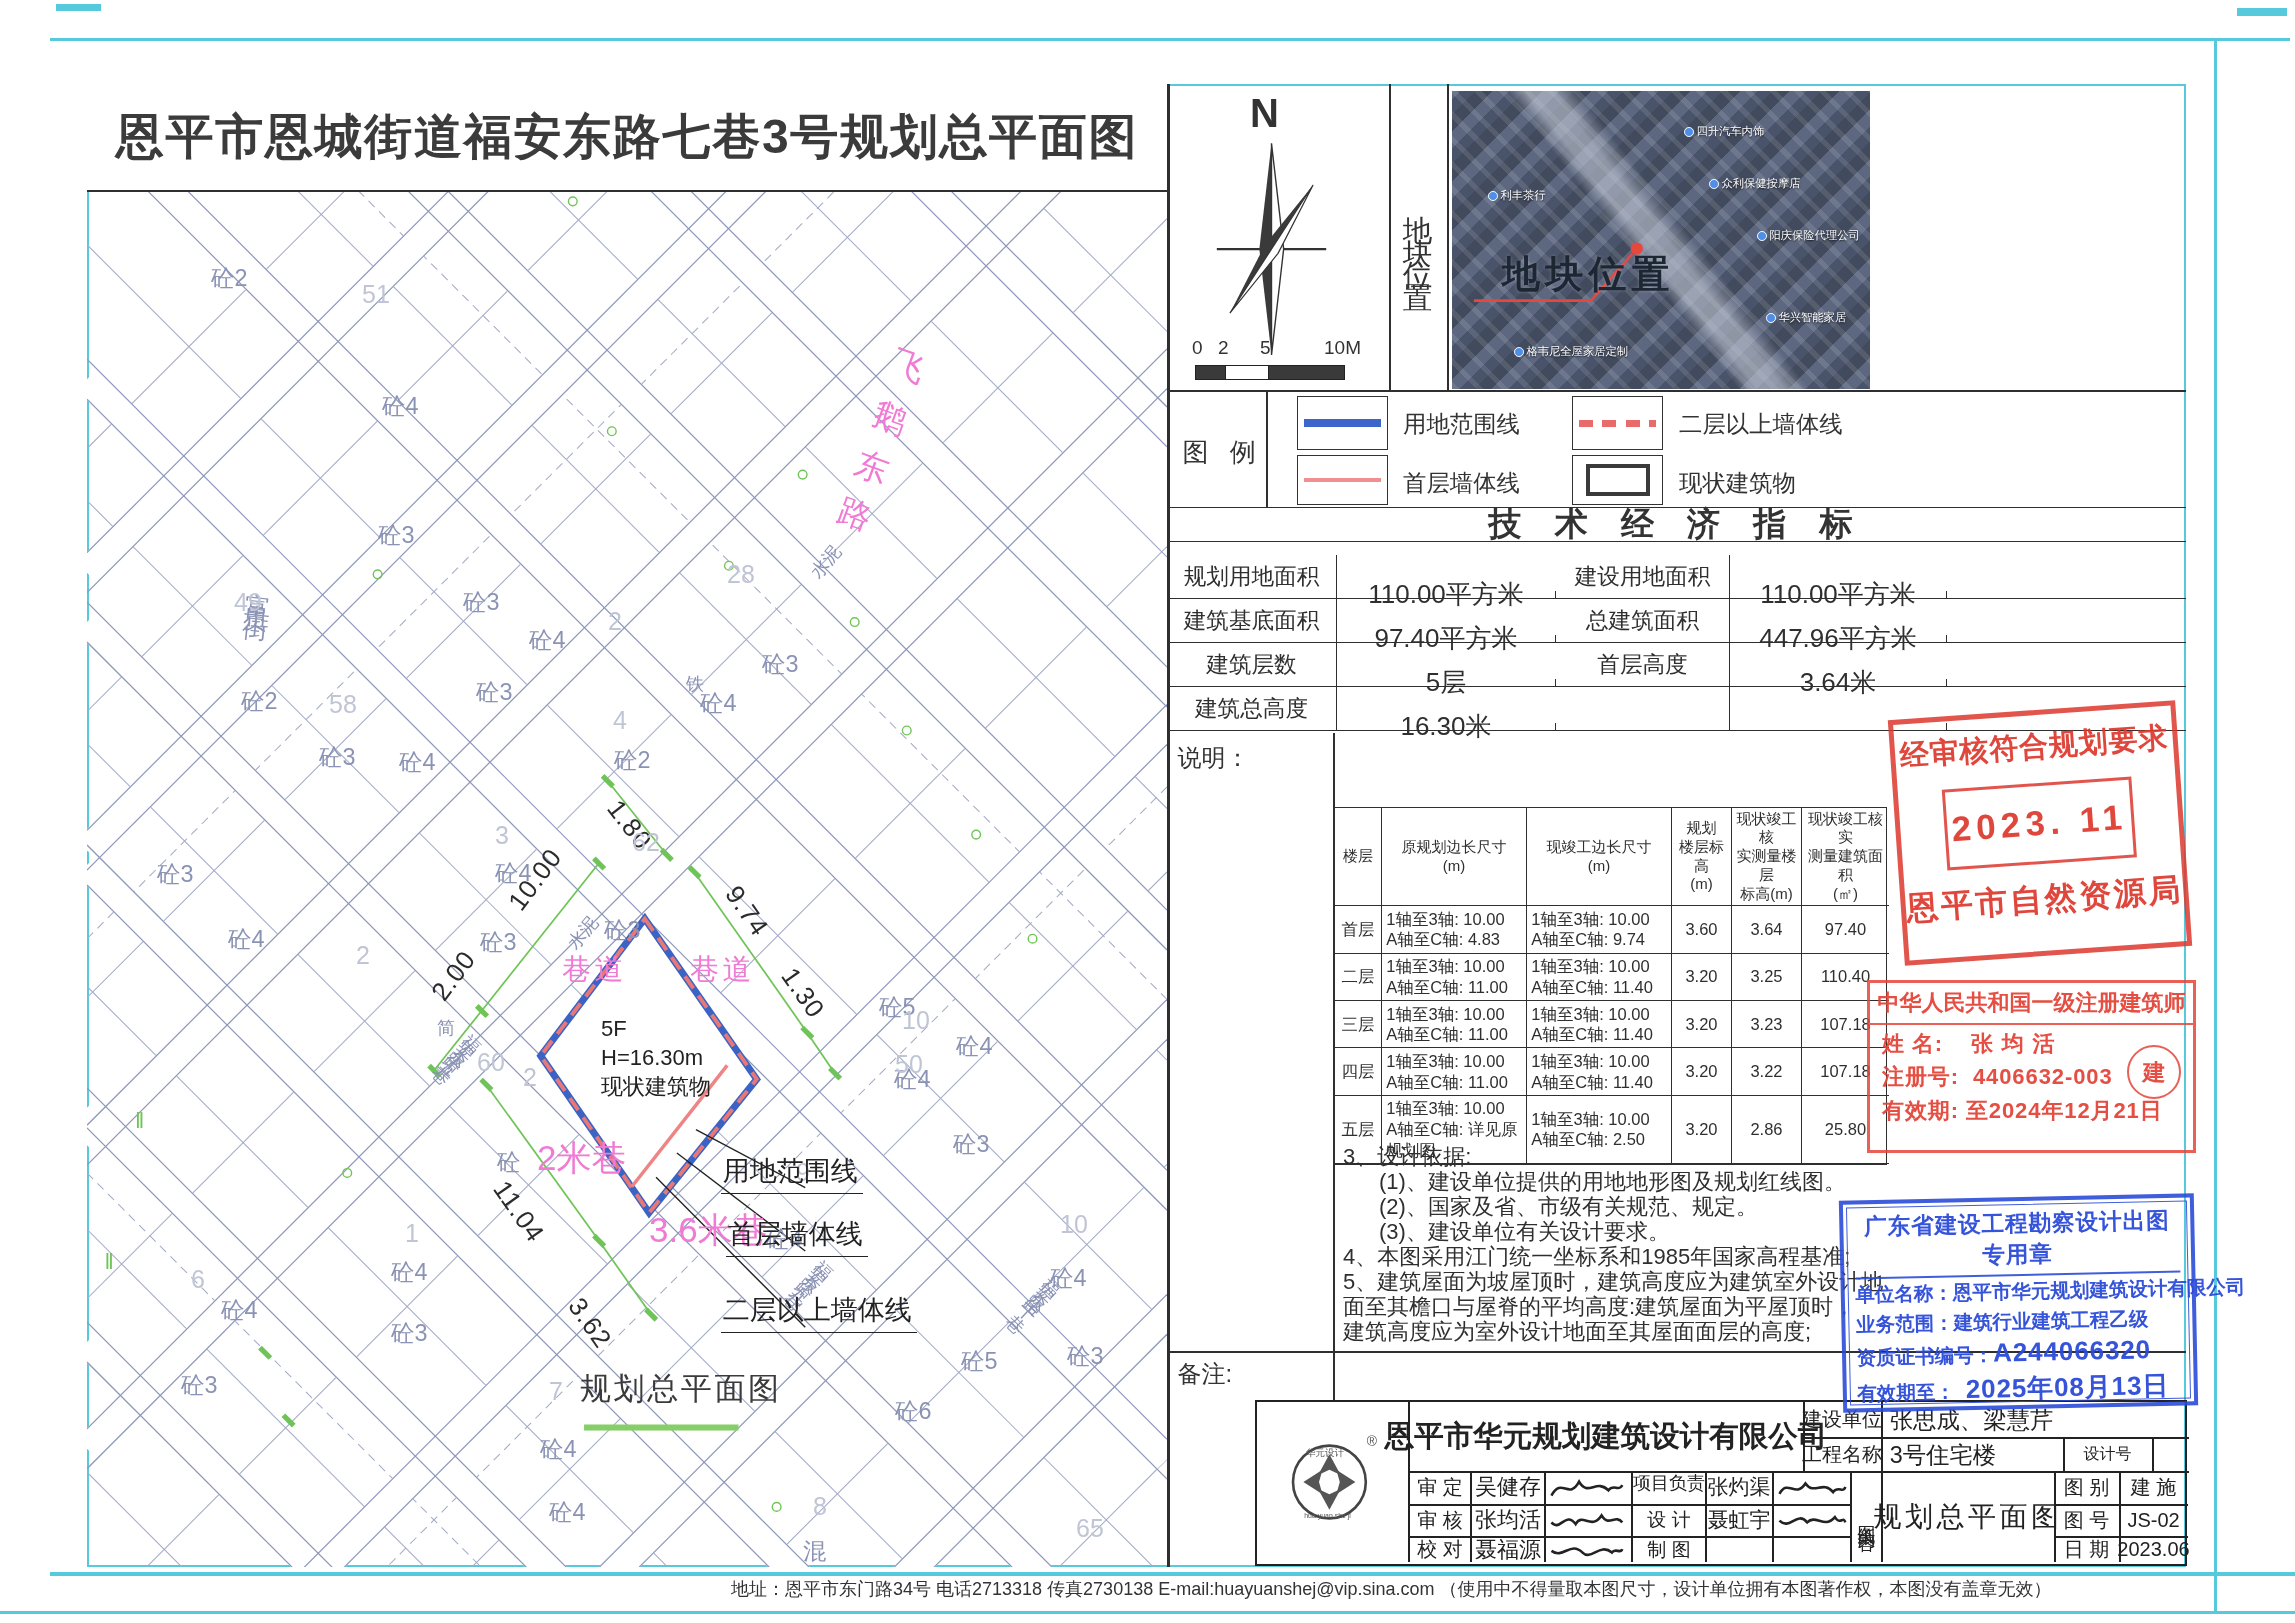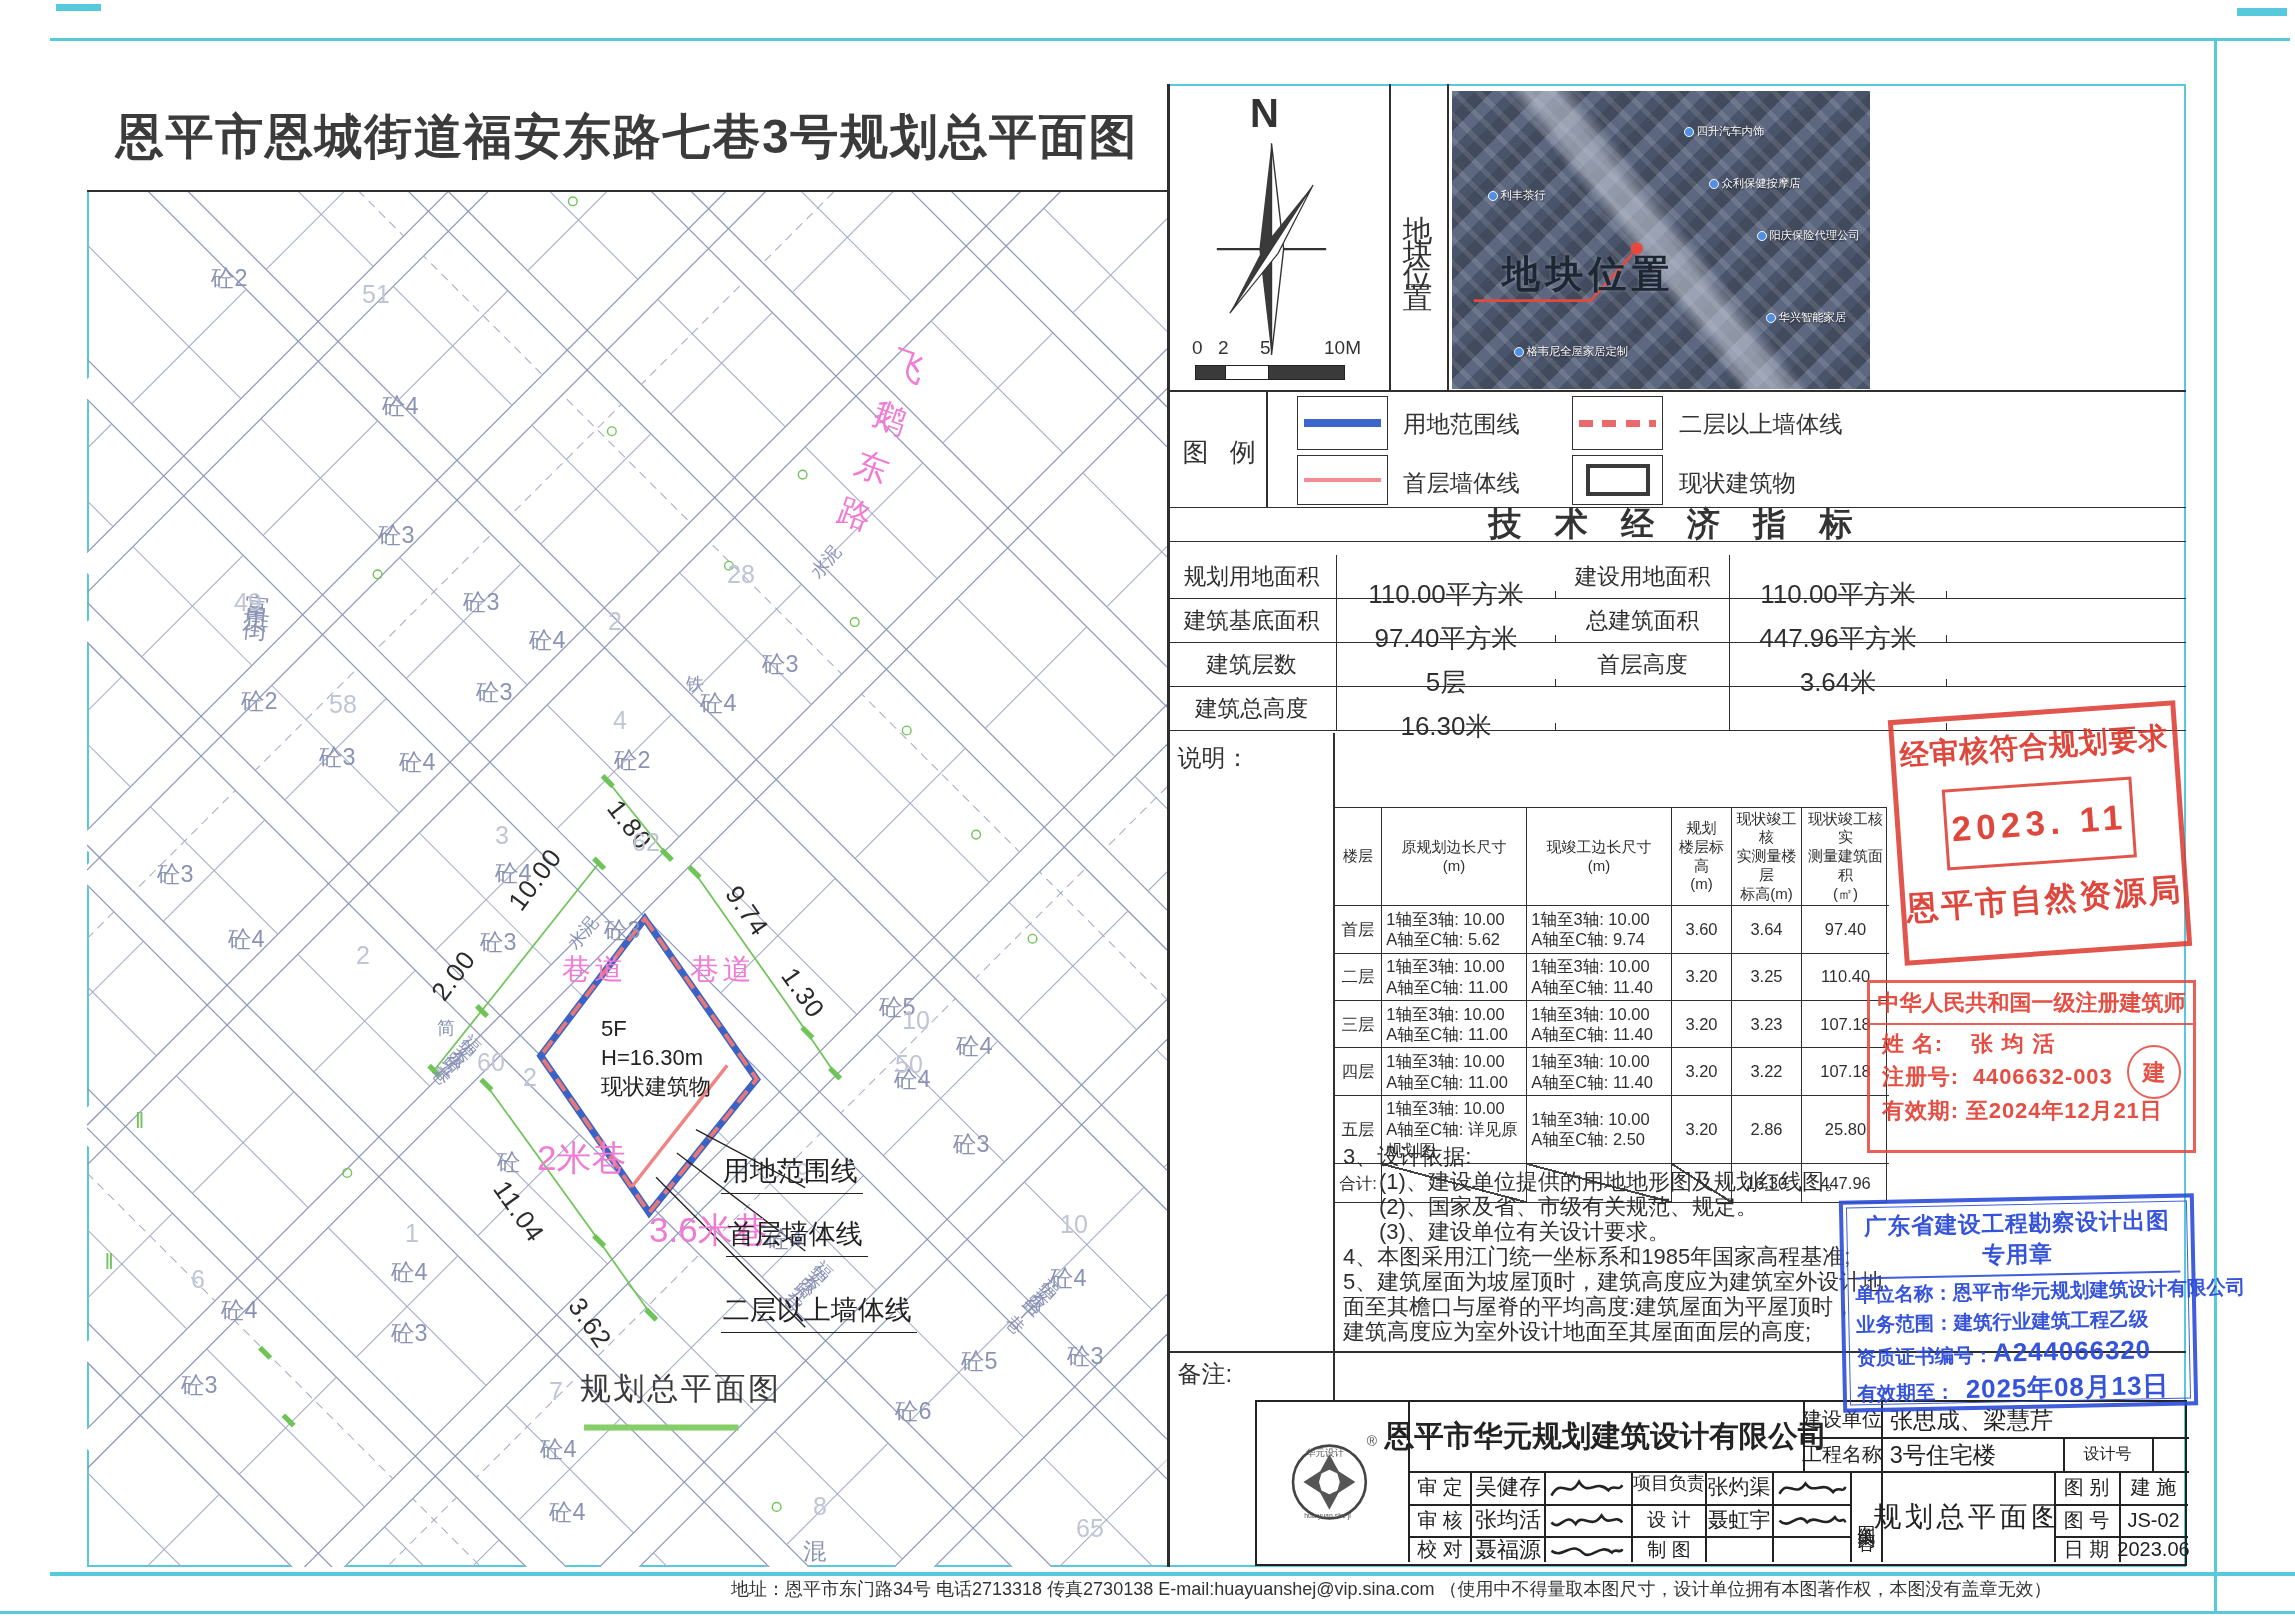--- a/index.html
+++ b/index.html
@@ -443,21 +443,21 @@
       <div class="fc">现状竣工核实
 测量建筑面积
 (㎡)</div>
     </div>
     <div>
 
     <div class="frow">
         <div class="fc">首层</div>
         <div class="fc l">
             <div>1轴至3轴: 10.00</div>
-            <div>A轴至C轴: 5.62</div>
+            <div>A轴至C轴: 4.83</div>
           </div>
         <div class="fc l">
             <div>1轴至3轴: 10.00</div>
             <div>A轴至C轴: 9.74</div>
           </div>
         <div class="fc">3.60</div>
         <div class="fc">3.64</div>
         <div class="fc">97.40</div>
       </div>
         <div class="frow">
@@ -510,28 +510,20 @@
           </div>
         <div class="fc l">
             <div>1轴至3轴: 10.00</div>
             <div>A轴至C轴:  2.50</div>
           </div>
         <div class="fc">3.20</div>
         <div class="fc">2.86</div>
         <div class="fc">25.80</div>
       </div>
       </div>
-    <div class="frow total">
-      <div class="fc">合计:</div>
-      <div class="fc diag"></div>
-      <div class="fc diag"></div>
-      <div class="fc diag"></div>
-      <div class="fc">16.30</div>
-      <div class="fc">447.96</div>
-    </div>
   </div>
 
   <div class="abs" style="left:176px;top:1060px;">
 
   <div class="note">3、设计依据:</div>
       <div class="note ind">(1)、建设单位提供的用地地形图及规划红线图。</div>
       <div class="note ind">(2)、国家及省、市级有关规范、规定。</div>
       <div class="note ind">(3)、建设单位有关设计要求。</div>
       <div class="note">4、本图采用江门统一坐标系和1985年国家高程基准;</div>
       <div class="note">5、建筑屋面为坡屋顶时，建筑高度应为建筑室外设计地</div>

